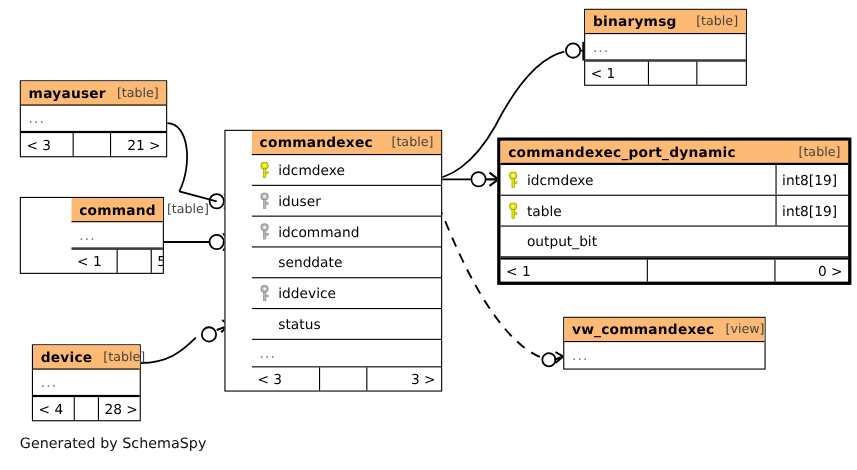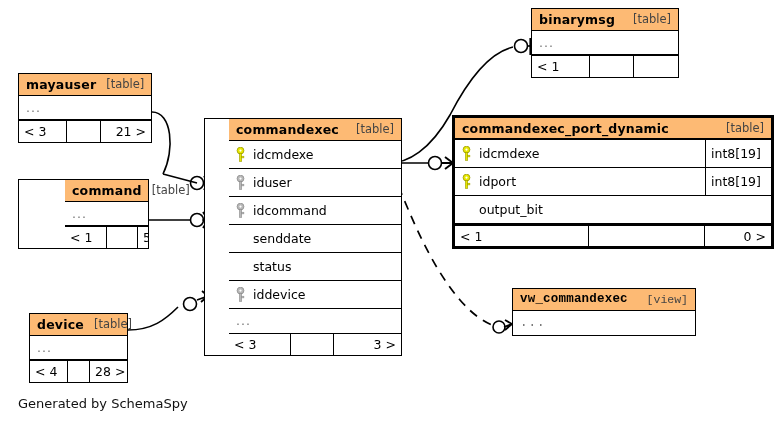--- a/index.html
+++ b/index.html
@@ -31,20 +31,21 @@
   .tbl {
     position: absolute;
     box-sizing: border-box;
     background: #ffffff;
     border: 1px solid #000000;
     border-collapse: collapse;
     z-index: 5;
   }
   .tbl.bold {
     border: 3px solid #000000;
+    margin-top: 10px;
   }
   .tbl .hdr {
     box-sizing: border-box;
     background: #fdba74;
     border-bottom: 1px solid #000000;
     height: 22px;
     line-height: 21px;
     padding: 0 7px;
     white-space: nowrap;
     display: flex;
@@ -268,34 +269,34 @@
       </span>
       <span class="cname">idcommand</span>
     </div>
 
     <div class="row">
       <span class="kcell"></span>
       <span class="cname">senddate</span>
     </div>
 
     <div class="row">
+      <span class="kcell">
+        <svg class="keyico" width="11" height="15" viewBox="0 0 11 15">
+          <circle cx="5.5" cy="3.6" r="3.4" fill="#b8b8b8" stroke="#8d8d8d" stroke-width="0.8"></circle>
+          <circle cx="5.5" cy="3.6" r="1.1" fill="#ffffff"></circle>
+          <rect x="4.4" y="6.4" width="2.3" height="8" fill="#b8b8b8" stroke="#8d8d8d" stroke-width="0.6"></rect>
+          <rect x="6.6" y="9.2" width="2.3" height="1.7" fill="#b8b8b8" stroke="#8d8d8d" stroke-width="0.5"></rect>
+        </svg>
+      </span>
+      <span class="cname">iddevice</span>
+    </div>
+
+    <div class="row">
       <span class="kcell"></span>
       <span class="cname">status</span>
-    </div>
-
-    <div class="row">
-      <span class="kcell">
-        <svg class="keyico" width="11" height="15" viewBox="0 0 11 15">
-          <circle cx="5.5" cy="3.6" r="3.4" fill="#b8b8b8" stroke="#8d8d8d" stroke-width="0.8"></circle>
-          <circle cx="5.5" cy="3.6" r="1.1" fill="#ffffff"></circle>
-          <rect x="4.4" y="6.4" width="2.3" height="8" fill="#b8b8b8" stroke="#8d8d8d" stroke-width="0.6"></rect>
-          <rect x="6.6" y="9.2" width="2.3" height="1.7" fill="#b8b8b8" stroke="#8d8d8d" stroke-width="0.5"></rect>
-        </svg>
-      </span>
-      <span class="cname">iddevice</span>
     </div>
 
     <div class="row ellipsis" style="border-bottom:none;">...</div>
 
     <div class="foot">
       <div class="fc left" style="width:62px;">&lt; 3</div>
       <div class="fc" style="width:43px;"></div>
       <div class="fc right" style="flex:1;">3 &gt;</div>
     </div>
   </div>
@@ -321,21 +322,21 @@
 
     <div class="row">
       <span class="kcell">
         <svg class="keyico" width="11" height="15" viewBox="0 0 11 15">
           <circle cx="5.5" cy="3.6" r="3.4" fill="#e8e800" stroke="#9a9a00" stroke-width="0.8"></circle>
           <circle cx="5.5" cy="3.6" r="1.1" fill="#ffffff"></circle>
           <rect x="4.4" y="6.4" width="2.3" height="8" fill="#e8e800" stroke="#9a9a00" stroke-width="0.6"></rect>
           <rect x="6.6" y="9.2" width="2.3" height="1.7" fill="#e8e800" stroke="#9a9a00" stroke-width="0.5"></rect>
         </svg>
       </span>
-      <span class="cname">idport</span>
+      <span class="cname">table</span>
       <span class="ctype" style="width:66px;">int8[19]</span>
     </div>
 
     <div class="row">
       <span class="kcell"></span>
       <span class="cname">output_bit</span>
     </div>
 
     <div class="foot">
       <div class="fc left" style="width:134px;">&lt; 1</div>
@@ -350,21 +351,21 @@
       <span class="tkind">[table]</span>
     </div>
     <div class="row ellipsis">...</div>
     <div class="foot">
       <div class="fc left" style="width:58px;">&lt; 1</div>
       <div class="fc" style="width:44px;"></div>
       <div class="fc right" style="flex:1;"></div>
     </div>
   </div>
 
-  <div class="tbl" style="left:512px; top:288px; width:184px;font-family:Liberation Mono, monospace;">
+  <div class="tbl" style="left:512px; top:288px; width:184px;">
     <div class="hdr">
       <span class="tname">vw_commandexec</span>
       <span class="tkind">[view]</span>
     </div>
     <div class="row ellipsis" style="border-bottom:none;">...</div>
   </div>
 
   <div class="credit">Generated by SchemaSpy</div>
 
 </div>

